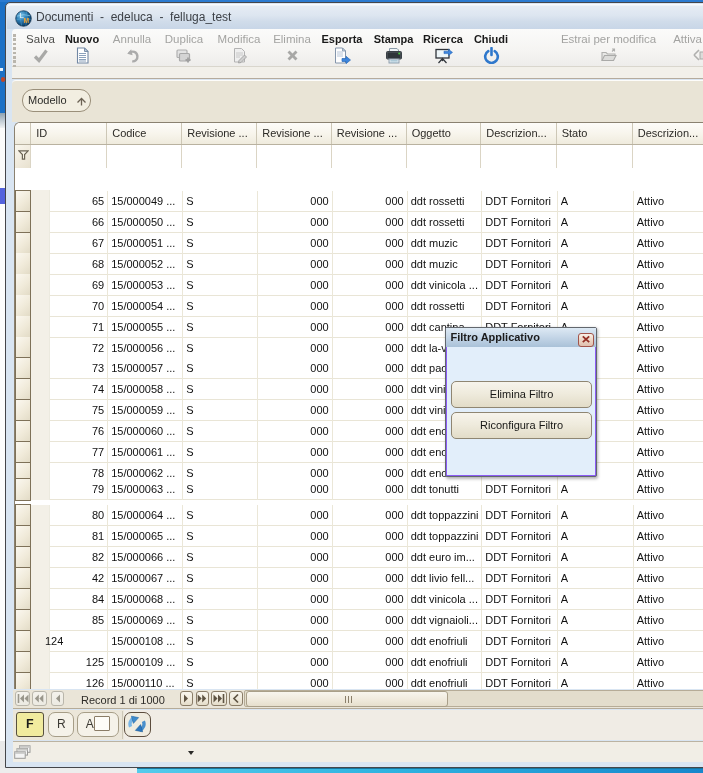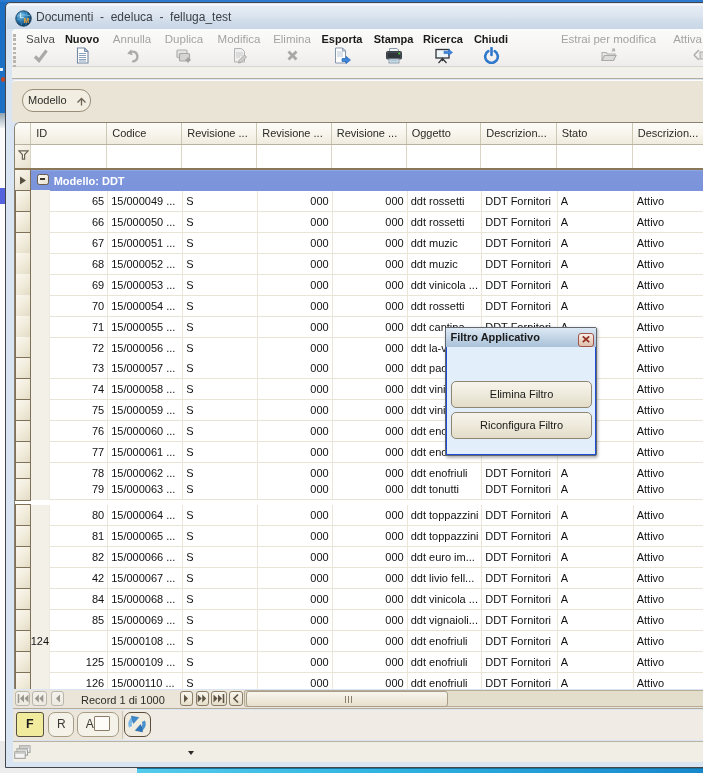--- a/index.html
+++ b/index.html
@@ -54,22 +54,22 @@
  font-size:12px;color:#3c3a34;text-align:center;line-height:23px}
 #fA{left:63.8px;width:42.7px;background:#f5f2e9;border:1.4px solid #a69d87;border-radius:7px;
  font-size:12px;color:#3c3a34;line-height:23px;padding-left:8px}
 #fAbox{position:absolute;left:16.5px;top:3.5px;width:15.5px;height:14.5px;background:#fdfcf8;border:1.7px solid #8a7c66;border-radius:1px}
 #fsep{position:absolute;left:109.3px;top:1px;width:1px;height:28px;background:#cdc7b7}
 #fRef{left:111.3px;width:26.3px;background:#f0ece0;border:1.9px solid #5b4c3d;border-radius:7px}
 #status{left:13px;top:740.7px;width:690px;height:21.3px;background:#f1eee6;border-top:1px solid #bbb3a2}
 #stxt{position:absolute;left:20px;top:0;height:21px;line-height:20px;font-size:12px;color:#191917}
 #scaret{position:absolute;left:175px;top:9px;width:0;height:0;border-left:3.5px solid transparent;border-right:3.5px solid transparent;border-top:4px solid #2a2a28}
 
-#dlg{left:444.5px;top:326.8px;width:152.8px;height:129px;border:1.2px solid #62676d;border-radius:2px;
- background:#1d4ed8;box-shadow:1px 1.5px 3px rgba(40,40,40,.35);}
+#dlg{left:444.5px;top:326.8px;width:152.8px;height:150px;border:1.2px solid #62676d;border-radius:2px;
+ background:#8b5cf6;box-shadow:1px 1.5px 3px rgba(40,40,40,.35);}
 #dlgtitle{position:absolute;left:0;top:0;width:100%;height:19.3px;
  background:linear-gradient(180deg,#dde9f4 0%,#c6d7e8 45%,#a9c1d8 100%);
  font-size:11px;font-weight:bold;color:#1b1b1b;line-height:19px;padding-left:5px}
 #dlgclose{position:absolute;left:132.8px;top:5px;width:16px;height:13.8px;border:1px solid #a2544a;border-radius:3px;
  background:linear-gradient(180deg,#f8f0e7 0%,#ecd6c6 50%,#e0bfae 100%)}
 #dlgbody{position:absolute;left:1px;top:19.3px;right:1px;bottom:1px;background:#e2eefa}
 .dbtn{position:absolute;left:5.2px;width:141.8px;height:27px;border:1.2px solid #8f8672;border-radius:5px;
  background:linear-gradient(180deg,#f7f4ec 0%,#efebdd 45%,#e2dcc8 100%);
  font-size:11px;color:#181816;text-align:center;line-height:25px}
 
@@ -246,31 +246,20 @@
 <div class="fcell" style="left:16.5px;width:76.0px"></div>
 <div class="fcell" style="left:92.5px;width:75.0px"></div>
 <div class="fcell" style="left:167.5px;width:75.0px"></div>
 <div class="fcell" style="left:242.5px;width:74.5px"></div>
 <div class="fcell" style="left:317.0px;width:75.0px"></div>
 <div class="fcell" style="left:392.0px;width:74.5px"></div>
 <div class="fcell" style="left:466.5px;width:75.5px"></div>
 <div class="fcell" style="left:542.0px;width:76.0px"></div>
 <div class="fcell" style="left:618.0px;width:75.0px"></div>
 </div>
-<div class="abs grprow">
-<div style="position:absolute;left:0;top:0;width:16.6px;height:22px;background:linear-gradient(135deg,#fbf8f0,#e2dbc6);border-right:1.4px solid #7e7158">
-        <svg style="position:absolute;left:4px;top:6.5px" width="8" height="9" viewBox="0 0 8 9">
-          <path d="M1 0.5v8l6-4z" fill="#55503f"></path>
-        </svg>
-      </div>
-<div style="position:absolute;left:22.4px;top:4.5px;width:12.3px;height:11px;background:linear-gradient(135deg,#fcfaf4,#e8e2d0);border:1.5px solid #6a5e4b;border-radius:2.5px">
-<div style="position:absolute;left:1.8px;top:3.2px;width:4.8px;height:1.6px;background:#3f382c"></div>
-      </div>
-<div style="position:absolute;left:39px;top:0;height:22px;line-height:22px;font-size:11px;font-weight:bold;color:#fff">Modello: DDT</div>
-</div>
 <div class="dr" style="top:67.4px">
 <div class="rh" style="top:-1px;height:22.5px">
         <div class="rhc"></div>
       </div>
 <div class="ind"></div>
 <div class="vline" style="left:92.5px"></div>
 <div class="vline" style="left:167.5px"></div>
 <div class="vline" style="left:242.5px"></div>
 <div class="vline" style="left:317.0px"></div>
 <div class="vline" style="left:392.0px"></div>
@@ -753,21 +742,21 @@
       </div>
 <div class="ind"></div>
 <div class="vline" style="left:92.5px"></div>
 <div class="vline" style="left:167.5px"></div>
 <div class="vline" style="left:242.5px"></div>
 <div class="vline" style="left:317.0px"></div>
 <div class="vline" style="left:392.0px"></div>
 <div class="vline" style="left:466.5px"></div>
 <div class="vline" style="left:542.0px"></div>
 <div class="vline" style="left:618.0px"></div>
-<div class="dc" style="left:16px;width:73.0px;text-align:left">124</div>
+<div class="dc" style="left:3px;width:73.0px;text-align:center">124</div>
 <div class="dc" style="left:96.5px;width:70.0px">15/000108 ...</div>
 <div class="dc" style="left:171.5px;width:40px">S</div>
 <div class="dc" style="left:242.5px;width:71.5px;text-align:right">000</div>
 <div class="dc" style="left:317.0px;width:72.0px;text-align:right">000</div>
 <div class="dc" style="left:396.0px;width:69.5px">ddt enofriuli</div>
 <div class="dc" style="left:470.5px;width:70.5px">DDT Fornitori</div>
 <div class="dc" style="left:546.0px;width:30px">A</div>
 <div class="dc" style="left:622.0px;width:65.0px">Attivo</div>
 </div>
 <div class="dr" style="top:529.0px">

